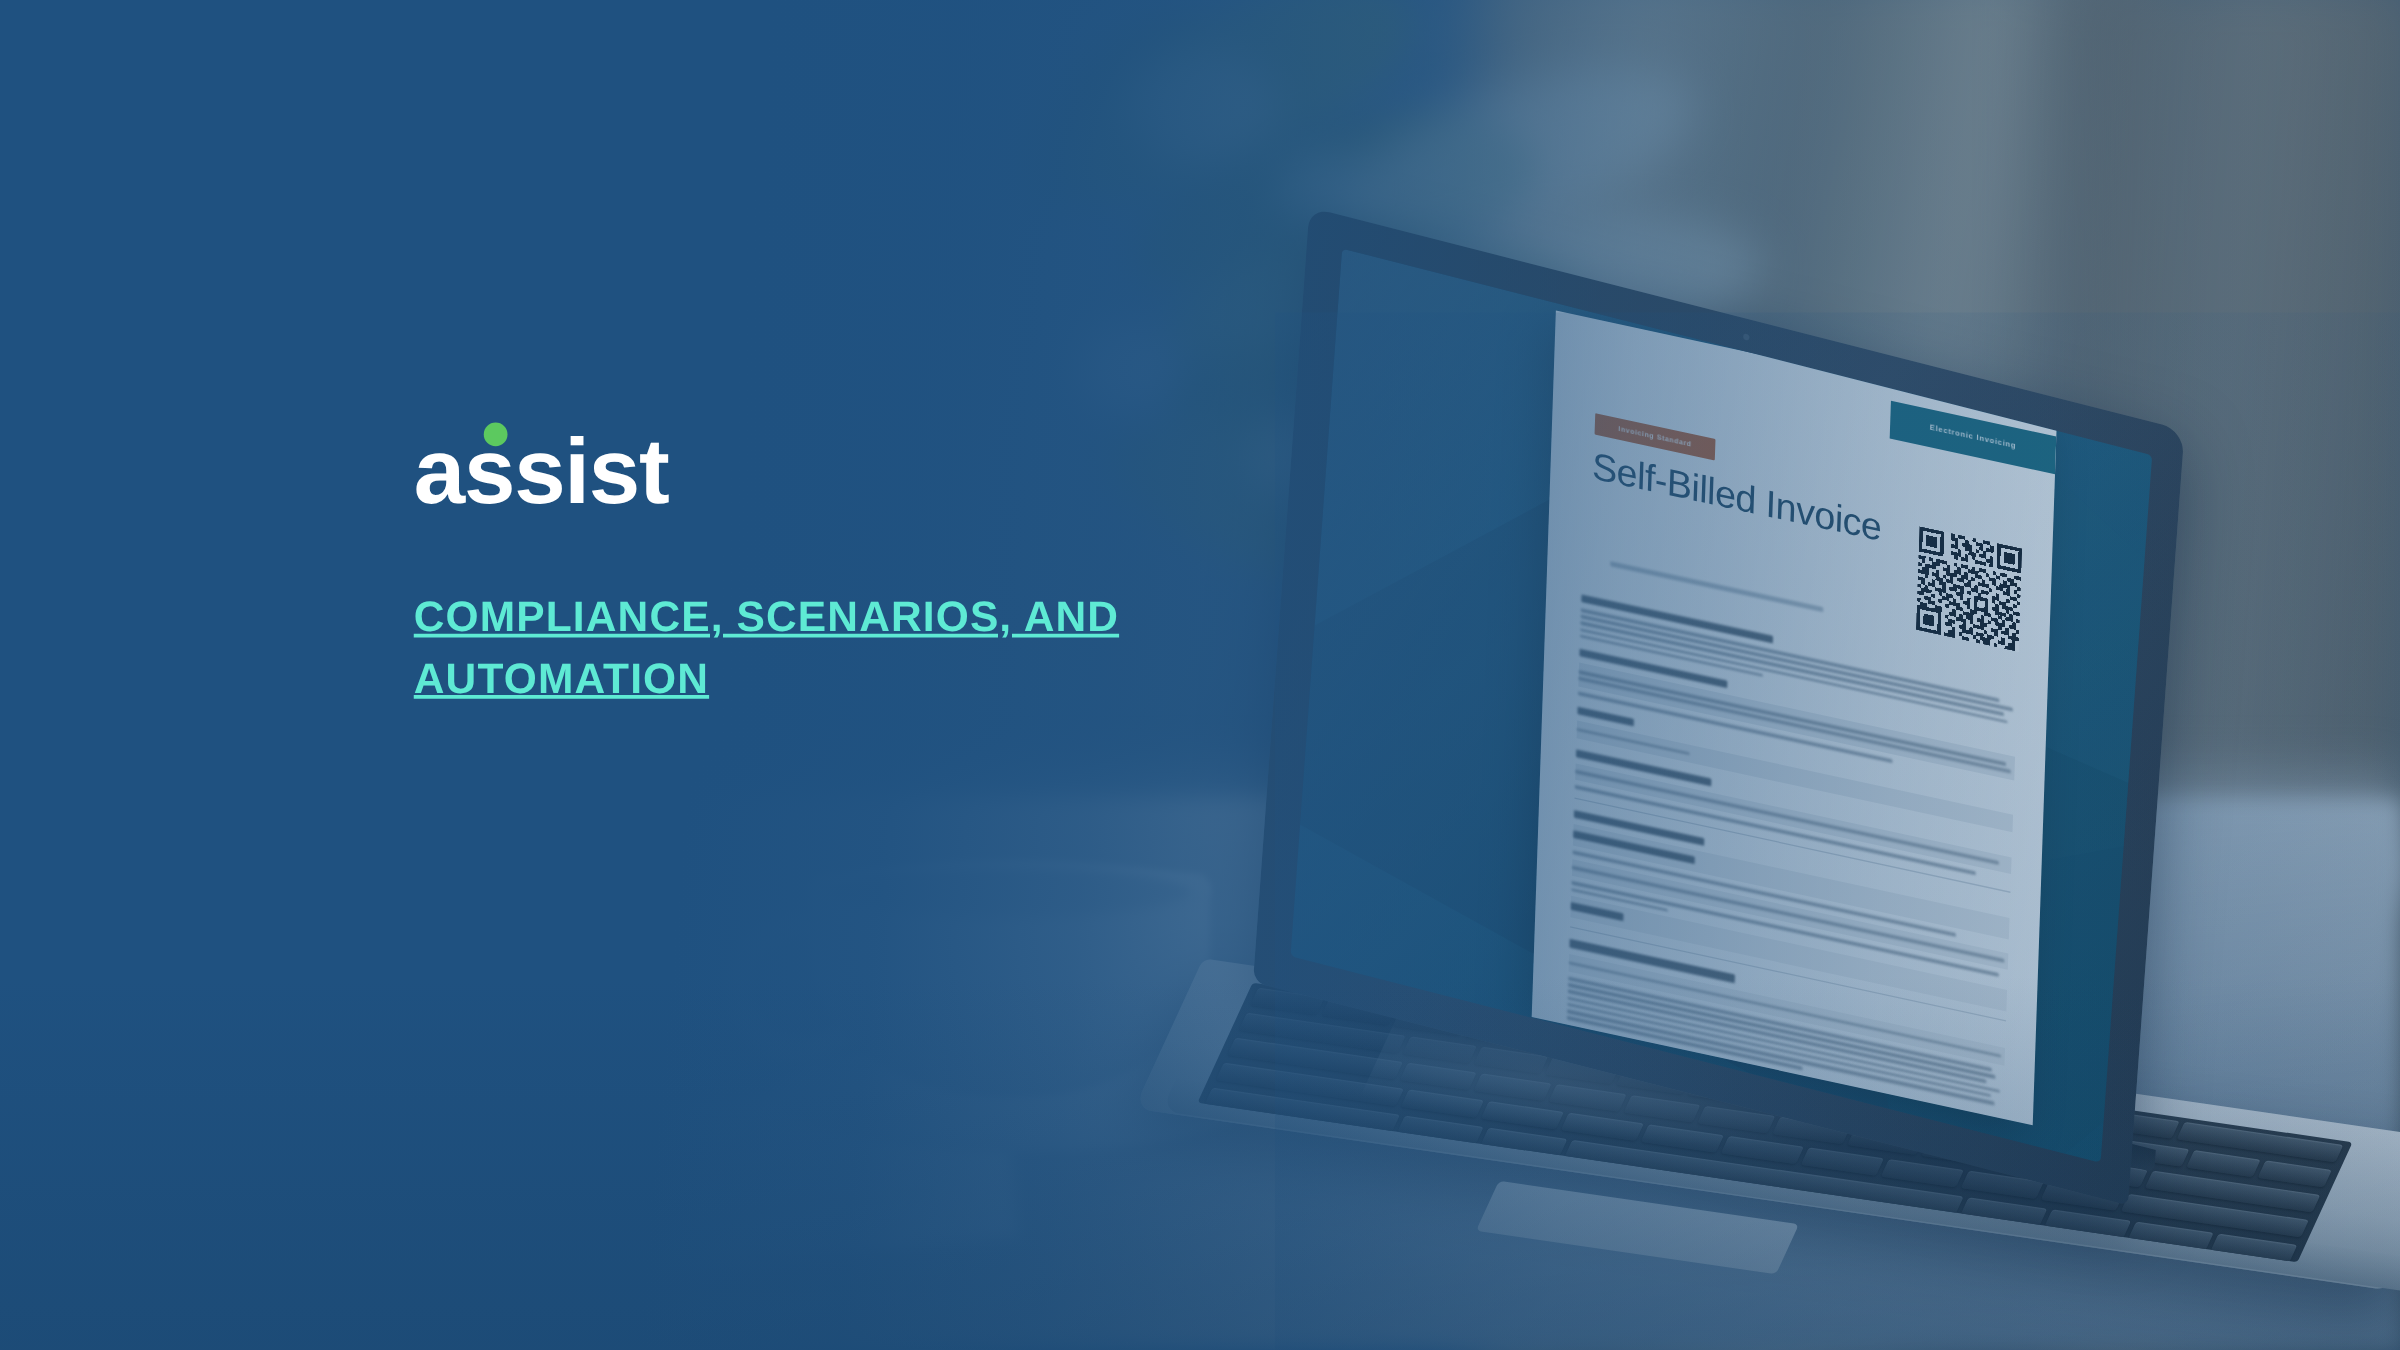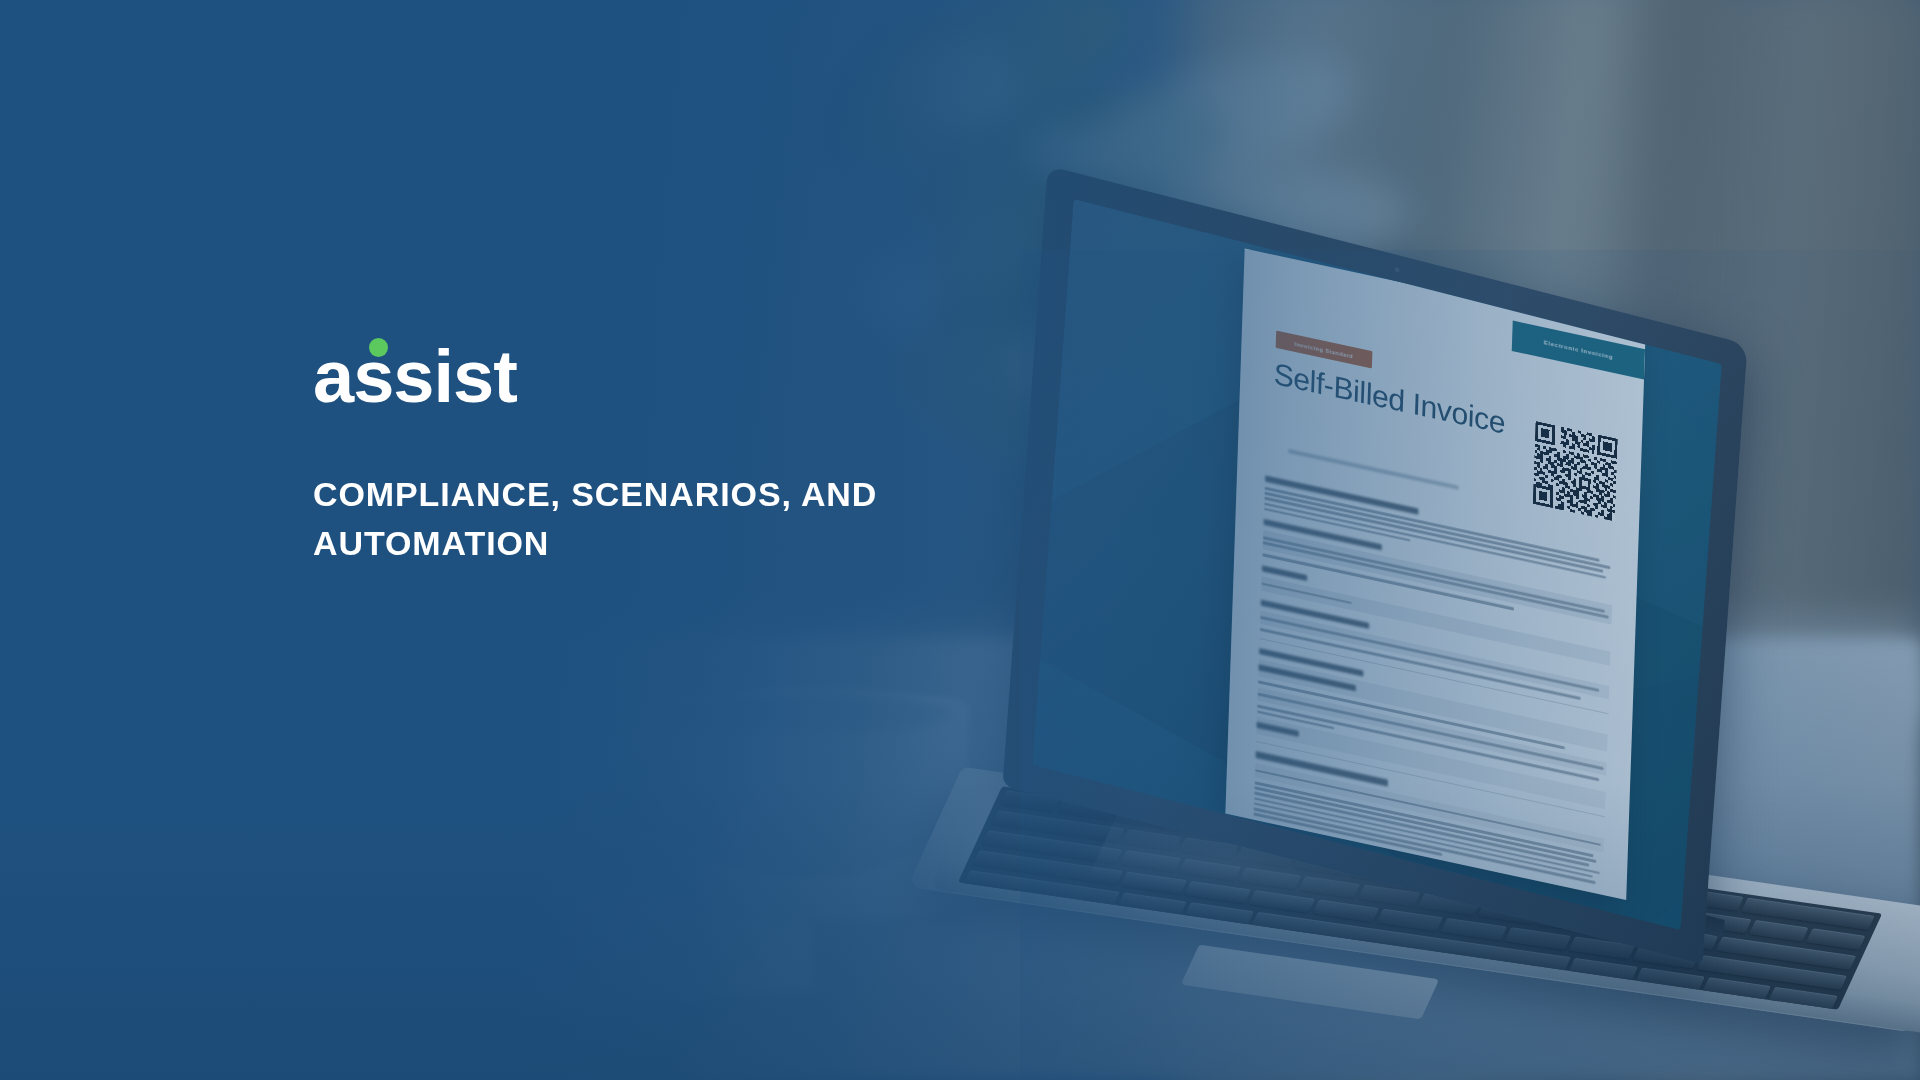--- a/index.html
+++ b/index.html
@@ -270,38 +270,38 @@
   }
   .cam { position:absolute; left:348px; top:12px; width:5px; height:5px; background:#4c5c6c; border-radius:50%; }
 
   
   .laptop-tint {
     position:absolute; inset:0; pointer-events:none;
     background:linear-gradient(100deg, rgba(31,81,128,.22) 0%, rgba(31,81,128,.10) 45%, rgba(31,81,128,.04) 100%);
   }
 
   
-  #content { position:absolute; left:313px; top:340px; width:820px; }
+  #content { position:absolute; left:331px; top:340px; width:820px; }
 
   .logo { position:relative; height:88px; margin-bottom:42px; }
   .logo-word {
     font-size:74px; font-weight:700; color:#ffffff;
     letter-spacing:-1px; line-height:1; font-family:"Liberation Sans", sans-serif;
   }
   .logo-dot {
     position:absolute; left:56px; top:-2px; width:19px; height:19px;
     background:#5cc95f; border-radius:50%;
   }
   .headline {
     color:#63dd63; font-size:34px; font-weight:700; letter-spacing:.9px;
     line-height:1.18; margin-bottom:14px; text-transform:uppercase;
   }
   .subhead {
-    color:#ffffff; font-size:34px; font-weight:700; letter-spacing:.9px;
-    line-height:1.45; text-transform:uppercase; max-width:790px;
+    color:#5eead4; font-size:34px; font-weight:700; letter-spacing:.9px;
+    line-height:1.45; text-transform:uppercase; max-width:790px;text-decoration:underline;
   }
 </style>
 </head>
 <body>
 
 <div id="banner">
 
   <div class="photo-layer">
     <div class="wall-left"></div>
     <div class="curtain"></div>

